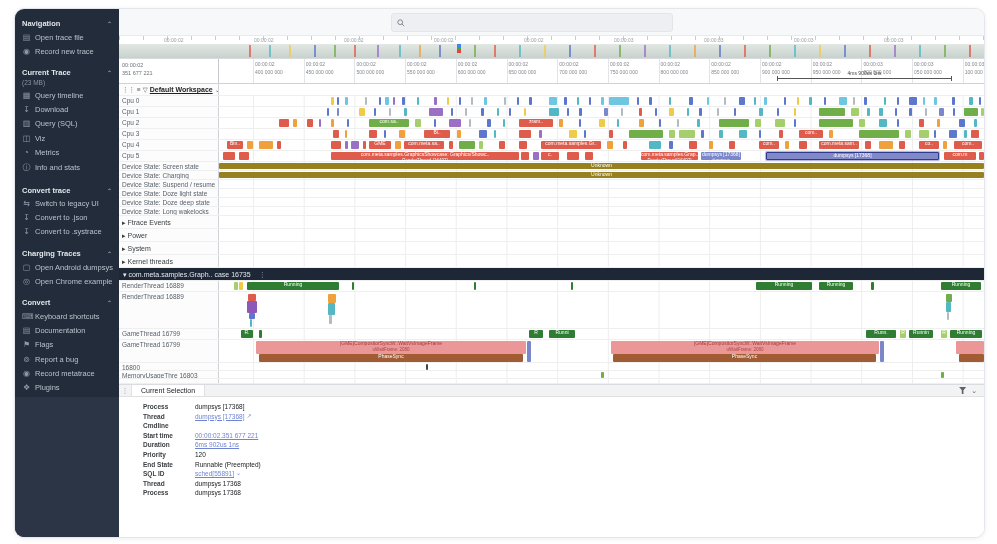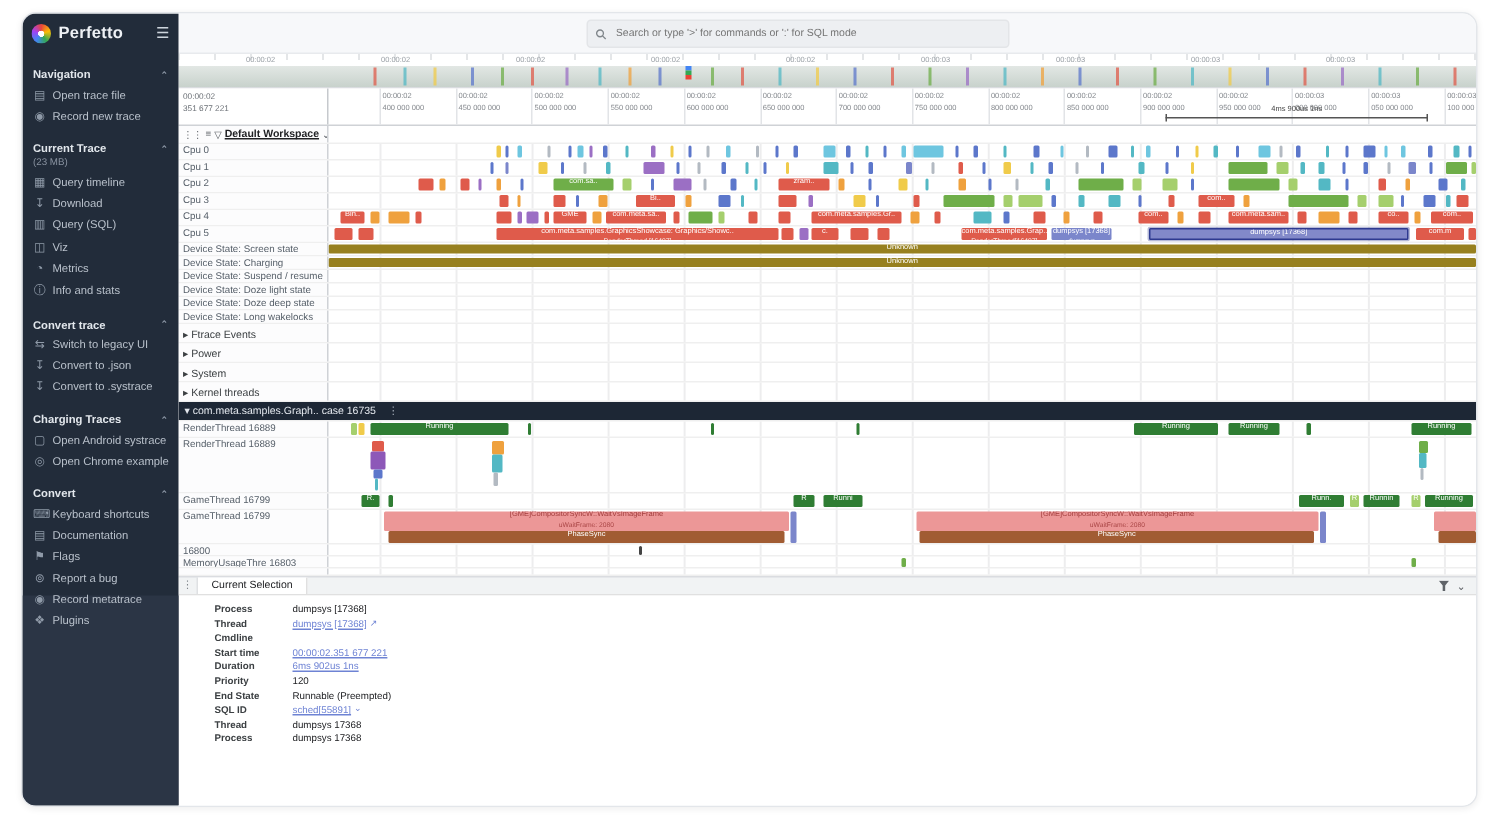--- a/index.html
+++ b/index.html
@@ -74,25 +74,20 @@
   .ws-name{display:flex;align-items:center;gap:2px;padding-top:0!important;}
   .ws-ic{color:#5f6368;font-size:6.5px;}
   .ws-label{font-size:7px;font-weight:bold;color:#202124;text-decoration:underline;}
 </style>
 </head>
 <body>
 
 <div id="app">
   <div id="sidebar">
     <div id="sidebar-footer"></div>
-    <div id="brand">
-      <div id="logo"></div>
-      <div class="name">Perfetto</div>
-      <div class="burger">☰</div>
-    </div>
     <div id="sb-sections">
         <div class="sb-section">
           <div class="sb-title">
             <span>Navigation</span>
             <span class="chev">⌃</span>
           </div>
           <div class="sb-item">
             <span class="ic">▤</span>
             <span>Open trace file</span>
           </div>
@@ -150,21 +145,21 @@
             <span>Convert to .systrace</span>
           </div>
         </div>
         <div class="sb-section">
           <div class="sb-title">
             <span>Charging Traces</span>
             <span class="chev">⌃</span>
           </div>
           <div class="sb-item">
             <span class="ic">▢</span>
-            <span>Open Android systrace</span>
+            <span>Open Android dumpsys</span>
           </div>
           <div class="sb-item">
             <span class="ic">◎</span>
             <span>Open Chrome example</span>
           </div>
         </div>
         <div class="sb-section">
           <div class="sb-title">
             <span>Convert</span>
             <span class="chev">⌃</span>
@@ -197,21 +192,20 @@
       </div>
   </div>
 
   <div id="main">
     <div id="topbar">
       <div id="search">
         <svg width="8" height="8" viewBox="0 0 10 10">
             <circle cx="4" cy="4" r="3" fill="none" stroke="#80868b" stroke-width="1.2"></circle>
             <line x1="6.2" y1="6.2" x2="9" y2="9" stroke="#80868b" stroke-width="1.2"></line>
           </svg>
-        <input placeholder="Search or type '&gt;' for commands or ':' for SQL mode" style="">
       </div>
     </div>
 
     <div id="overview">
       <div id="ov-micro">
           <span class="ov-lbl" style="left: 45px;">00:00:02</span>
           <span class="ov-lbl" style="left: 135px;">00:00:02</span>
           <span class="ov-lbl" style="left: 225px;">00:00:02</span>
           <span class="ov-lbl" style="left: 315px;">00:00:02</span>
           <span class="ov-lbl" style="left: 405px;">00:00:02</span>

